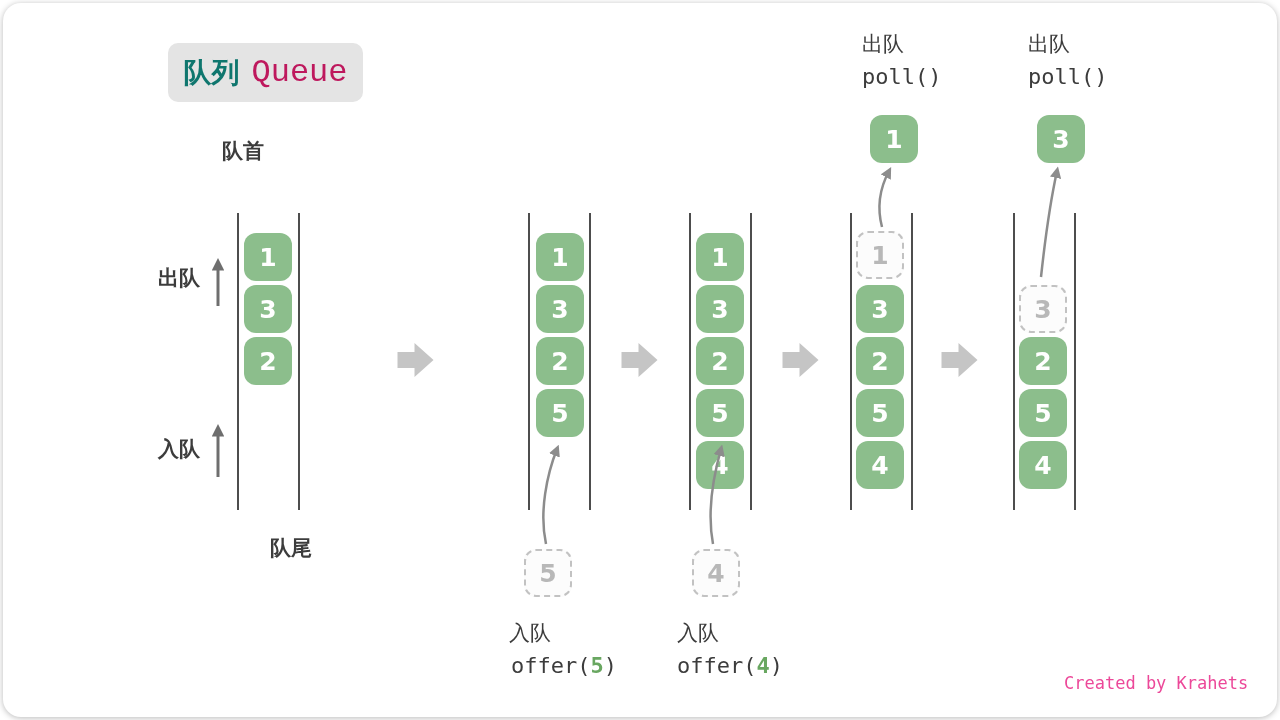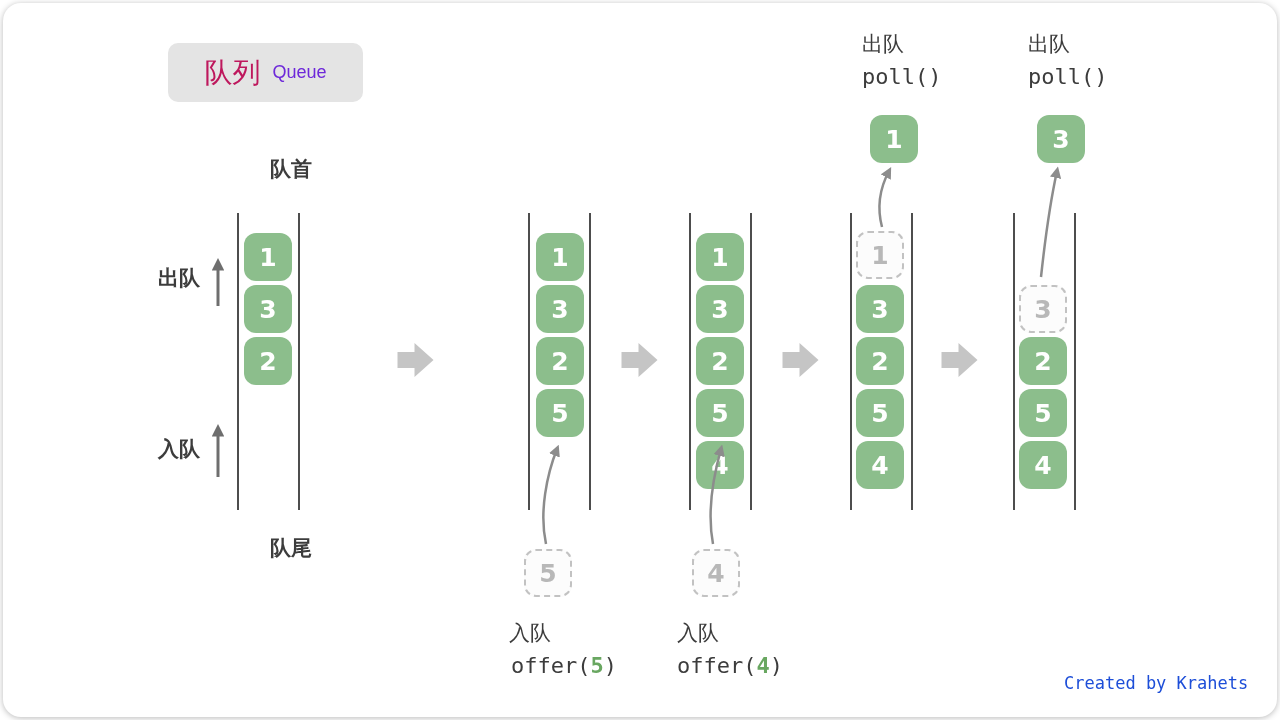--- a/index.html
+++ b/index.html
@@ -4,56 +4,56 @@
 <style>
   html,body{margin:0;padding:0;background:#fff;}
   .canvas{position:relative;width:1280px;height:720px;font-family:"Liberation Sans",sans-serif;overflow:hidden;}
   .card{position:absolute;left:3px;top:3px;width:1274px;height:714px;background:#fff;border-radius:18px;
         box-shadow:0 1px 6px rgba(0,0,0,0.28);}
   .abs{position:absolute;}
 
   
   .badge{left:168px;top:43px;width:195px;height:59px;background:#e4e4e4;border-radius:10px;
          display:flex;align-items:center;justify-content:center;gap:12px;}
-  .badge .zh{font-size:28px;font-weight:normal;color:#be185d;}
-  .badge .en{font-family:Liberation Sans, sans-serif;font-size:18px;color:#6d28d9;}
+  .badge .zh{font-size:28px;font-weight:bold;color:#0f766e;}
+  .badge .en{font-family:Liberation Mono, monospace;font-size:32px;color:#be185d;}
 
   
   .cn-label{font-size:21px;font-weight:bold;color:#3c3c3c;}
   .op-zh{font-size:21px;color:#3c3c3c;}
   .mono{font-family:"DejaVu Sans Mono",monospace;font-size:22px;color:#3c3c3c;}
   .arg{color:#69a761;font-weight:bold;}
 
   
   .vline{width:1.5px;height:297px;top:213px;background:#4d4d4d;}
 
   
   .cell{width:48px;height:48px;border-radius:12px;background:#8cbe8c;color:#fff;
         font-family:"DejaVu Sans",sans-serif;font-weight:bold;font-size:25px;
         display:flex;align-items:center;justify-content:center;}
   .ghost{width:48px;height:48px;border-radius:12px;border:2px dashed #c2c2c2;background:#fcfcfc;
          color:#b8b8b8;font-family:"DejaVu Sans",sans-serif;font-weight:bold;font-size:25px;
          display:flex;align-items:center;justify-content:center;box-sizing:border-box;}
 
-  .watermark{font-family:"DejaVu Sans Mono",monospace;font-size:17px;color:#1d4ed8;}
+  .watermark{font-family:"DejaVu Sans Mono",monospace;font-size:17px;color:#ec4899;}
 
   svg.overlay{position:absolute;left:0;top:0;pointer-events:none;}
 </style>
 </head>
 <body>
 
 <div class="canvas">
   <div class="card"></div>
 
   <div class="abs badge">
     <span class="zh">队列</span>
     <span class="en">Queue</span>
   </div>
 
-  <div class="abs cn-label" style="left:222px;top:155px;width:90px;text-align:right;">队首</div>
+  <div class="abs cn-label" style="left:222px;top:137px;width:90px;text-align:left;">队首</div>
   <div class="abs cn-label" style="left:222px;top:534px;width:90px;text-align:right;">队尾</div>
 
   <div class="abs cn-label" style="left:150px;top:264px;width:50px;text-align:right;">出队</div>
   <div class="abs cn-label" style="left:150px;top:435px;width:50px;text-align:right;">入队</div>
 
   <div class="abs vline" style="left:237px;"></div>
   <div class="abs vline" style="left:298px;"></div>
 
   <div class="abs vline" style="left:528px;"></div>
   <div class="abs vline" style="left:589px;"></div>

